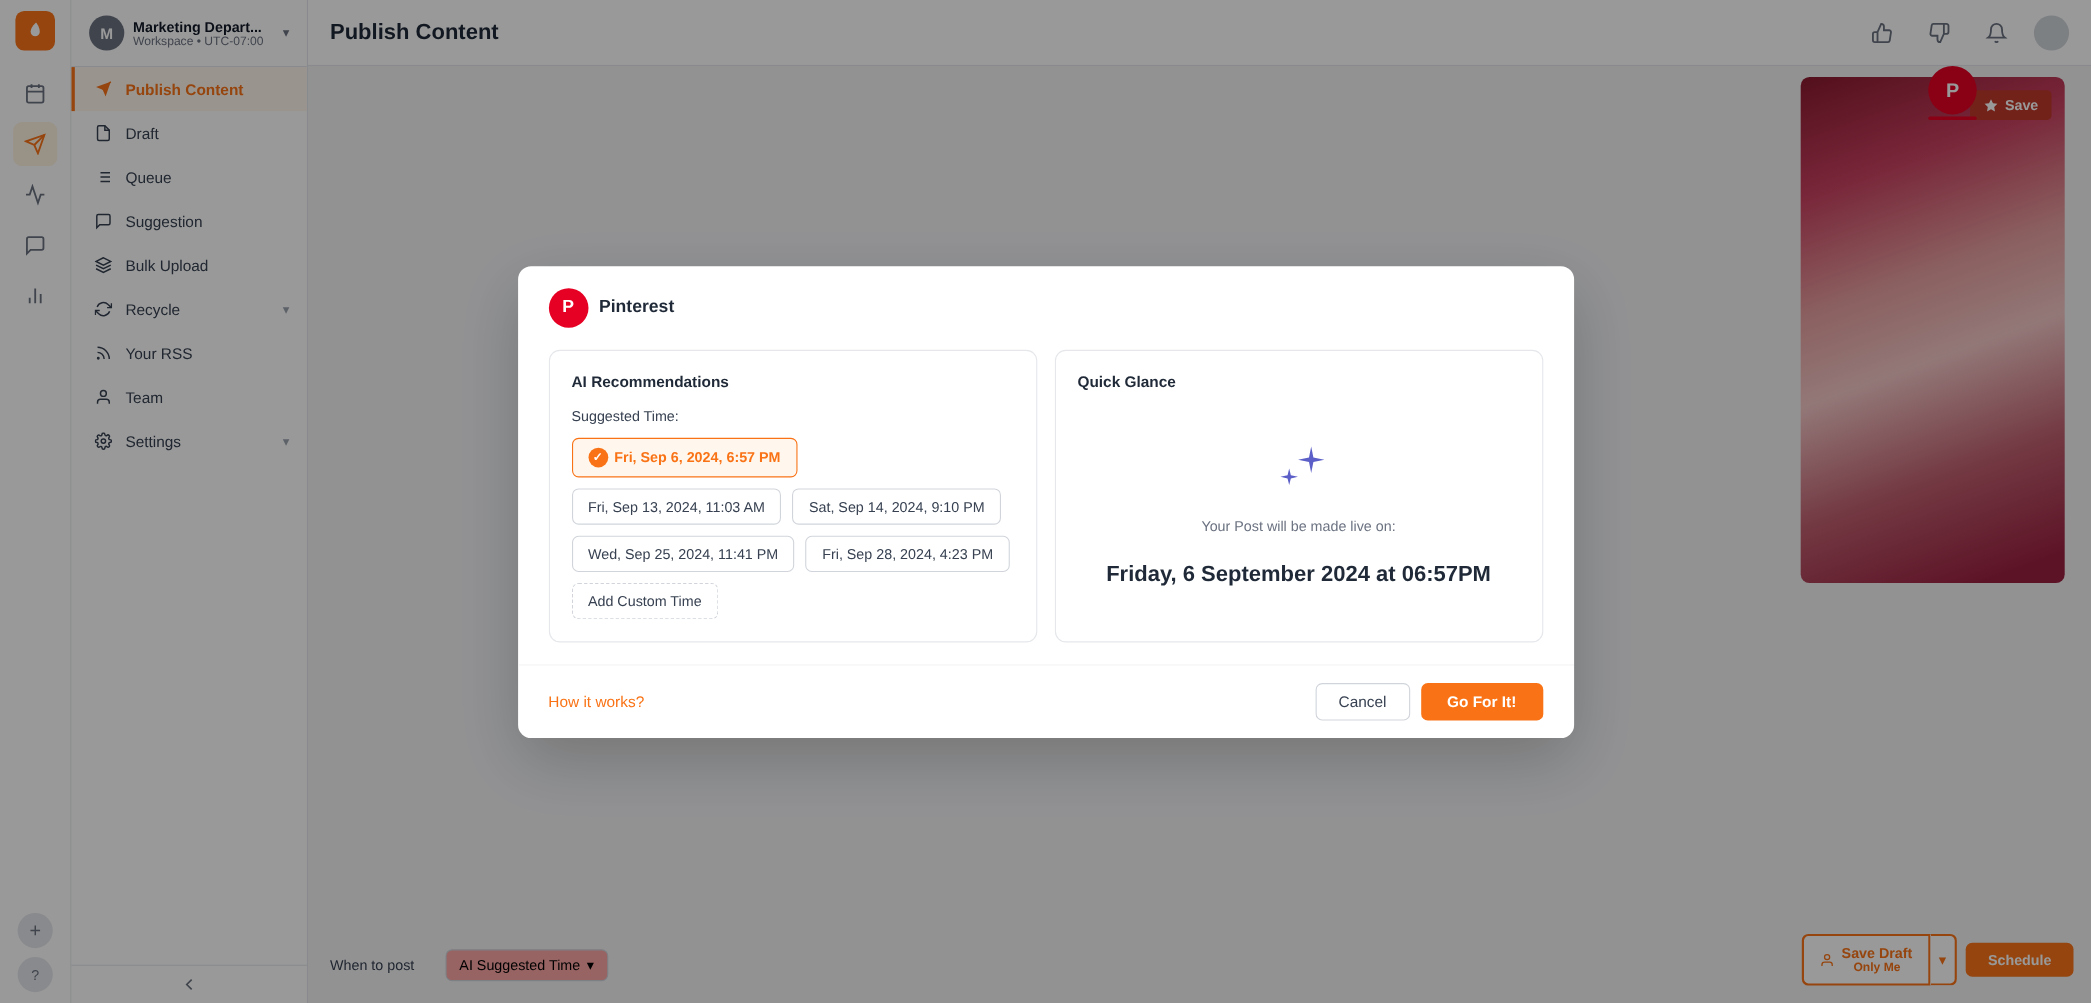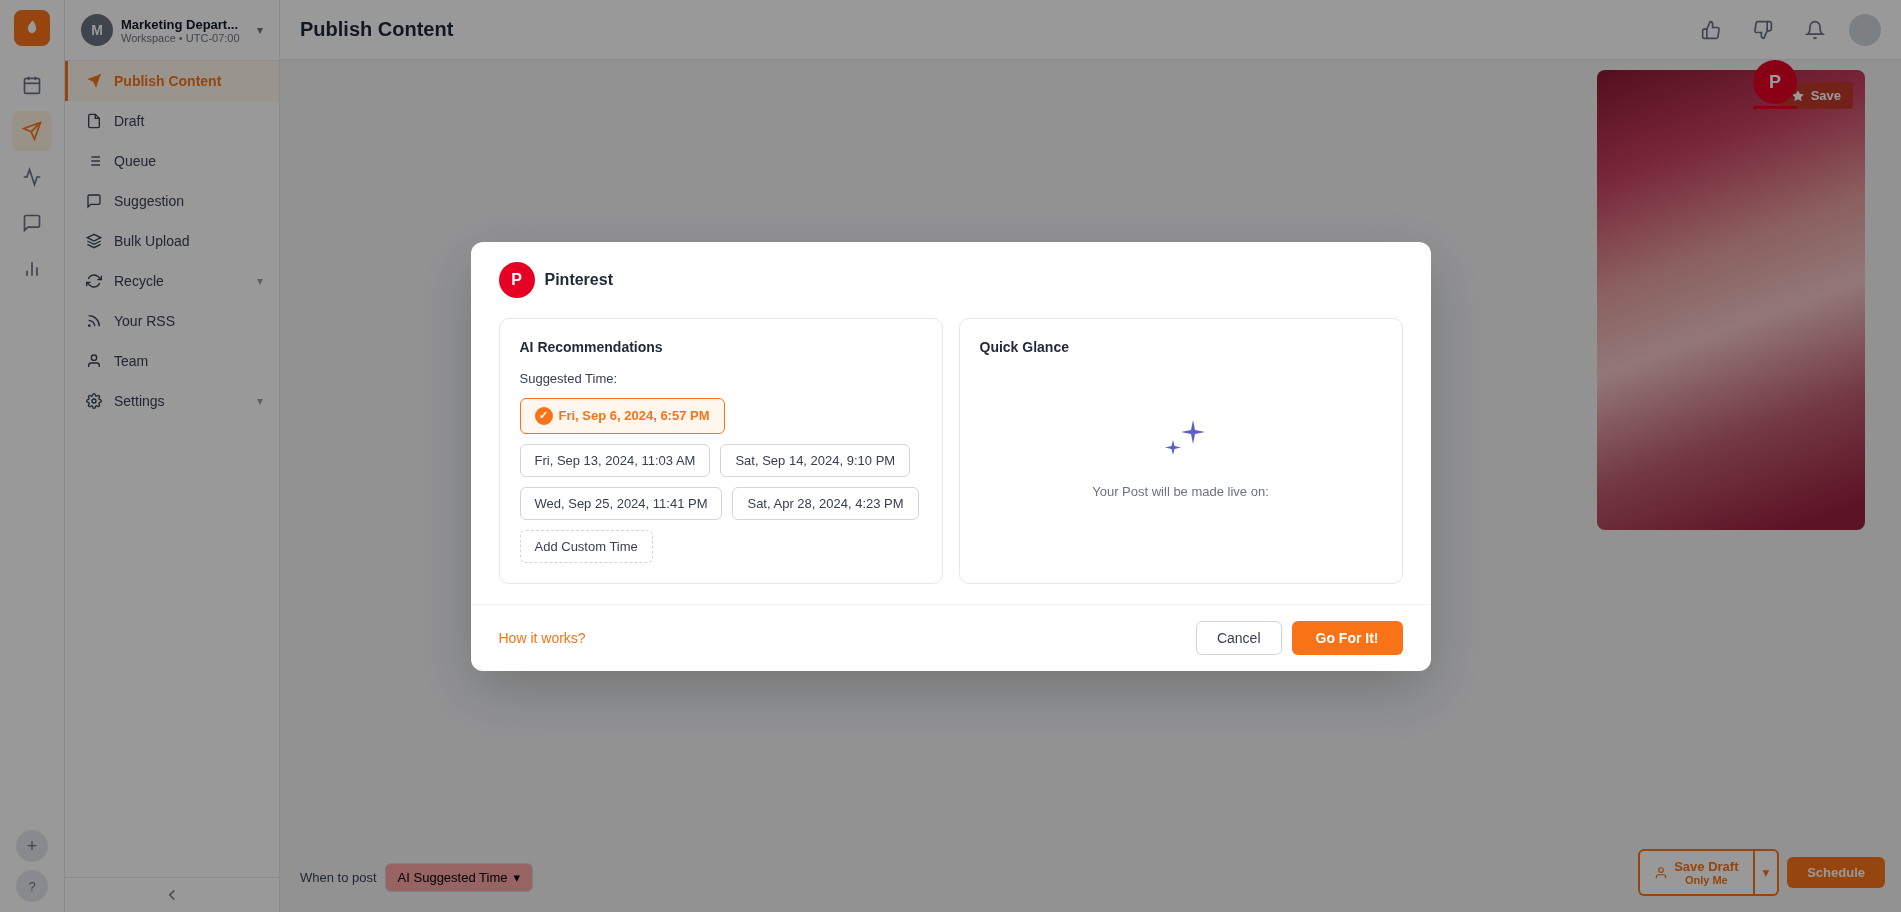--- a/index.html
+++ b/index.html
@@ -254,21 +254,21 @@
           <svg width="20" height="20" fill="none" stroke="currentColor" stroke-width="2" viewBox="0 0 24 24">
               <path d="M18 8A6 6 0 006 8c0 7-3 9-3 9h18s-3-2-3-9"></path>
               <path d="M13.73 21a2 2 0 01-3.46 0"></path>
             </svg>
         </div>
         <div class="top-bar-avatar"></div>
       </div>
     </div>
 
     <div style="position: relative; flex: 1; display: flex;">
-      <div style="position: absolute; right: 36px; top: 10px; width: 268px; height: 460px; border-radius: 8px; overflow: hidden; background: linear-gradient(160deg, #8B1A2F 0%, #C94060 20%, #e8a0a0 40%, #f5c8c8 55%, #c06070 75%, #9B2040 95%);">
+      <div style="position: absolute; right: 24px; top: 10px; width: 240px; height: 460px; border-radius: 8px; overflow: hidden; background: linear-gradient(160deg, #8B1A2F 0%, #C94060 20%, #e8a0a0 40%, #f5c8c8 55%, #c06070 75%, #9B2040 95%);">
         <button class="save-btn-overlay">
           <svg width="14" height="14" fill="white" viewBox="0 0 24 24">
               <polygon points="12 2 15.09 8.26 22 9.27 17 14.14 18.18 21.02 12 17.77 5.82 21.02 7 14.14 2 9.27 8.91 8.26 12 2"></polygon>
             </svg>
           <span>Save</span>
         </button>
       </div>
 
       <div style="position: absolute; right: 104px; top: 0px;">
         <div style="width: 44px; height: 44px; background: #e60023; border-radius: 50%; display: flex; align-items: center; justify-content: center; color: white; font-weight: bold; font-size: 18px;">P</div>
@@ -285,21 +285,21 @@
             <div>
               <div style="font-size: 13px; font-weight: 600;">Save Draft</div>
               <div style="font-size: 11px;">Only Me</div>
             </div>
           </button>
           <button class="save-draft-dropdown">▾</button>
         </div>
         <button class="schedule-btn">Schedule</button>
       </div>
 
-      <div style="position: absolute; bottom: 20px; left: 20px; display: flex; align-items: center; gap: 8px;">
+      <div style="position: absolute; bottom: 20px; left: 20px; display: flex; align-items: center; gap: 28px;">
         <span style="font-size: 13px; color: #374151;">When to post</span>
         <div style="border: 1px solid #d1d5db; border-radius: 6px; padding: 6px 12px; font-size: 13px; background: #fca5a5; cursor: pointer; display: flex; align-items: center; gap: 6px;">
           <span>AI Suggested Time</span>
           <span>▾</span>
         </div>
       </div>
     </div>
   </div>
 </div>
 
@@ -328,39 +328,42 @@
             <div class="time-option">
               <span>Fri, Sep 13, 2024, 11:03 AM</span>
             </div>
             <div class="time-option">
               <span>Sat, Sep 14, 2024, 9:10 PM</span>
             </div>
             <div class="time-option">
               <span>Wed, Sep 25, 2024, 11:41 PM</span>
             </div>
             <div class="time-option">
-              <span>Sat, Apr 28, 2024, 4:23 PM</span>
+              <span>Fri, Sep 28, 2024, 4:23 PM</span>
             </div>
             <div class="time-option custom">
               <span>Add Custom Time</span>
             </div>
           </div>
         </div>
 
         <div class="quick-glance-card">
           <div class="rec-card-title" style="align-self:flex-start;">Quick Glance</div>
           <div style="flex:1; display:flex; flex-direction:column; align-items:center; justify-content:center;">
 
             <div style="margin-bottom: 16px;">
               <svg width="52" height="52" viewBox="0 0 52 52" fill="none">
                 <path d="M38 8 L40 18 L50 20 L40 22 L38 32 L36 22 L26 20 L36 18 Z" fill="#5b5fc7"></path>
                 <path d="M18 28 L19.5 34 L26 35.5 L19.5 37 L18 43 L16.5 37 L10 35.5 L16.5 34 Z" fill="#5b5fc7"></path>
               </svg>
             </div>
             <div class="go-live-label">Your Post will be made live on:</div>
+            <div class="go-live-date">
+              <span>Friday, 6 September 2024 at 06:57PM</span>
+            </div>
           </div>
         </div>
 
       </div>
     </div>
 
     <div class="modal-footer">
       <a class="how-it-works">How it works?</a>
       <div class="footer-buttons">
         <button class="cancel-btn">Cancel</button>

